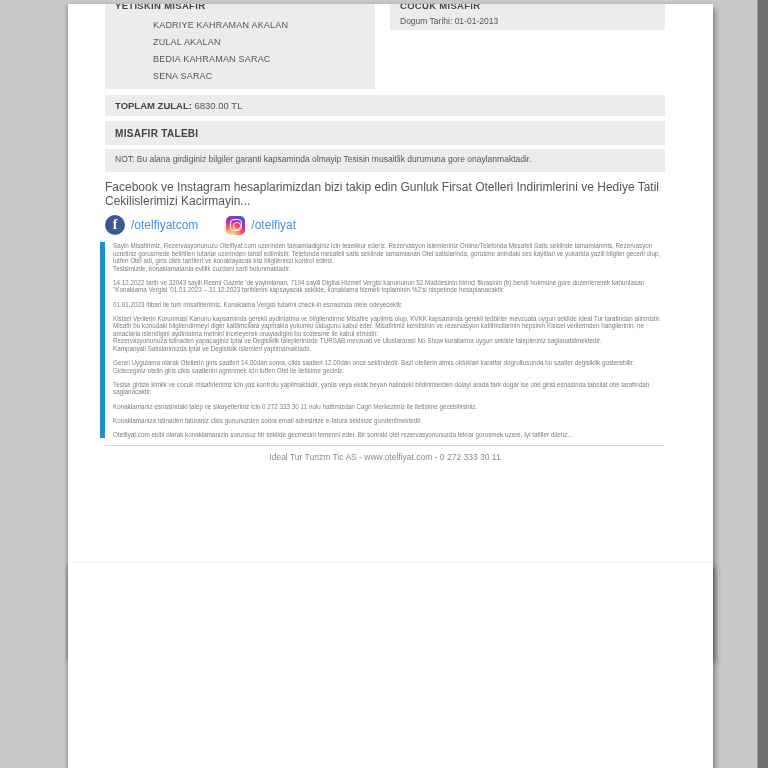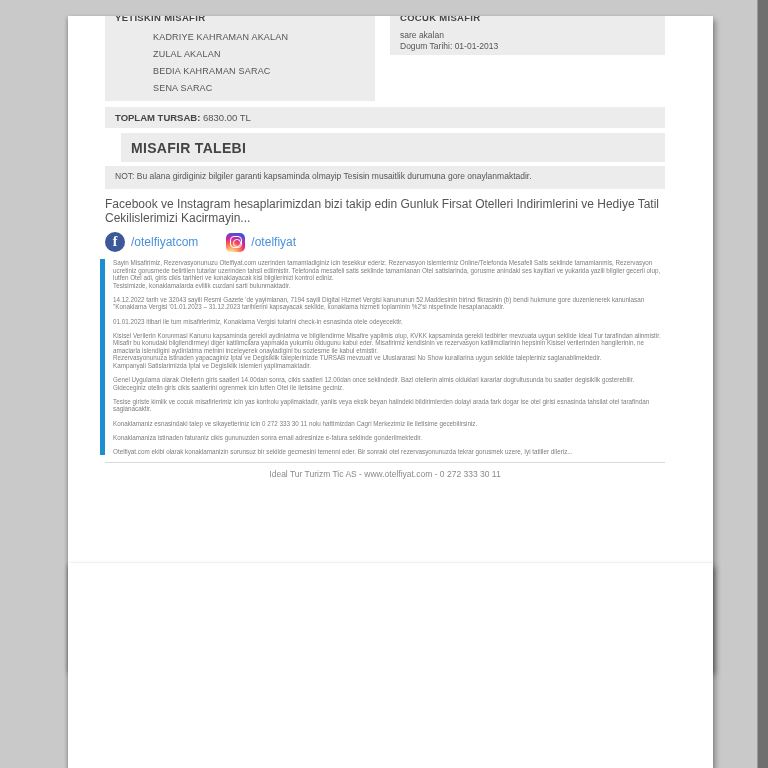--- a/index.html
+++ b/index.html
@@ -11,21 +11,21 @@
   }
   .scroll-strip {
     position: absolute; top: 0; right: 0; width: 11px; height: 768px;
     background: #6f6f6f; border-left: 1px solid #9a9a9a; z-index: 5;
   }
   .page {
     position: absolute; left: 68px; width: 645px; background: #ffffff;
     box-shadow: 2px 4px 6px rgba(0,0,0,0.38), -1px 1px 3px rgba(0,0,0,0.18);
     overflow: hidden;
   }
-  .page-1 { top: 16px; height: 655px; }
+  .page-1 { top: 4px; height: 655px; }
   .page-2 { top: 563px; height: 205px; }
   .content { margin-top: -10px; padding: 0 48px 0 37px; }
 
   
   .guest-cols { display: flex; align-items: flex-start; gap: 15px; }
   .guest-col { background: #ececec; }
   .guest-col.adult { width: 270px; }
   .guest-col.child { width: 275px; }
   .col-header {
     font-size: 9.5px; font-weight: bold; color: #444;
@@ -36,21 +36,21 @@
     letter-spacing: 0.2px; height: 17px; margin-left: 38px;
   }
   .child-name { font-size: 8.5px; color: #555; padding: 2px 10px 1px 10px; }
   .child-dob { font-size: 8.5px; color: #555; padding: 0 10px 4px 10px; }
   .guest-col.adult { padding-bottom: 5px; }
 
   
   .band { background: #ececec; color: #444; }
   .band-total { margin-top: 6px; padding: 5px 10px; font-size: 9.5px; color: #555; }
   .band-total b { color: #444; }
-  .band-request { margin-top: 5px; padding: 7px 10px 6px 10px; font-size: 14px; font-weight: bold; letter-spacing: 0.3px; margin-left: 16px; }
+  .band-request { margin-top: 5px; padding: 7px 10px 6px 10px; font-size: 10px; font-weight: bold; letter-spacing: 0.3px; }
   .band-note { margin-top: 4px; padding: 5px 10px 8px 10px; font-size: 8.5px; color: #555; }
 
   .promo-line { margin-top: 8px; font-size: 12px; color: #555; }
 
   .social-row { margin-top: 7px; display: flex; align-items: center; gap: 28px; }
   .social-item { display: flex; align-items: center; gap: 6px; }
   .fb-icon {
     width: 20px; height: 20px; border-radius: 50%; background: #3b5998;
     color: #fff; font-size: 14px; font-weight: bold; text-align: center;
     line-height: 20px; font-family: "Liberation Serif", serif;
@@ -92,27 +92,26 @@
     <div class="guest-cols">
       <div class="guest-col adult">
         <div class="col-header">YETISKIN MISAFIR</div>
         <div class="guest-name">KADRIYE KAHRAMAN AKALAN</div>
         <div class="guest-name">ZULAL AKALAN</div>
         <div class="guest-name">BEDIA KAHRAMAN SARAC</div>
         <div class="guest-name">SENA SARAC</div>
       </div>
       <div class="guest-col child">
         <div class="col-header">COCUK MISAFIR</div>
-        <div class="child-name">sare akalan</div>
         <div class="child-dob">Dogum Tarihi: 01-01-2013</div>
       </div>
     </div>
 
     <div class="band band-total">
-      <b>TOPLAM TURSAB:</b>
+      <b>TOPLAM ZULAL:</b>
       <span>6830.00 TL</span>
     </div>
 
     <div class="band band-request">MISAFIR TALEBI</div>
 
     <div class="band band-note">NOT: Bu alana girdiginiz bilgiler garanti kapsaminda olmayip Tesisin musaitlik durumuna gore onaylanmaktadir.</div>
 
     <div class="promo-line">Facebook ve Instagram hesaplarimizdan bizi takip edin Gunluk Firsat Otelleri Indirimlerini ve Hediye Tatil Cekilislerimizi Kacirmayin...</div>
 
     <div class="social-row">

